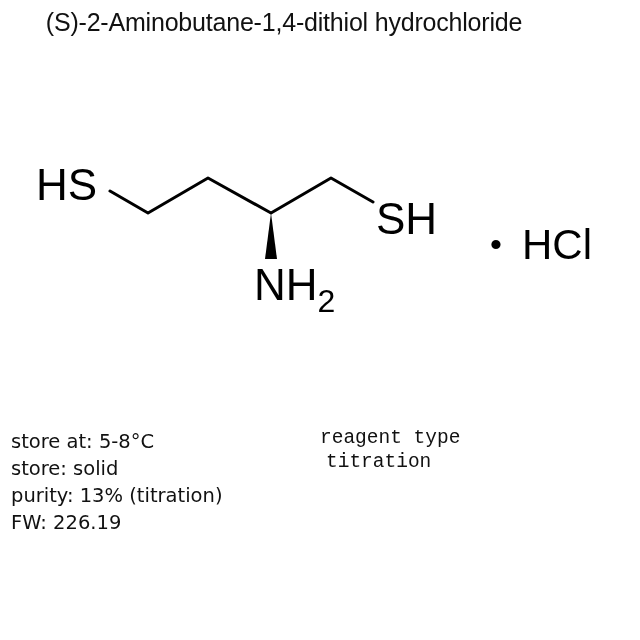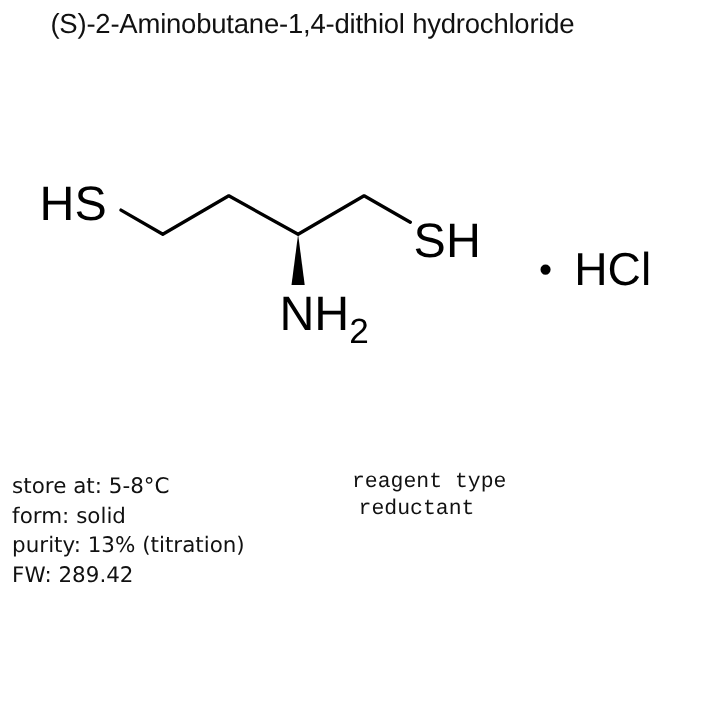--- a/index.html
+++ b/index.html
@@ -35,21 +35,21 @@
   <text class="atom" x="36" y="200" font-size="44">HS</text>
   <text class="atom" x="376" y="234" font-size="44">SH</text>
   <text class="atom" x="254" y="300" font-size="44"><tspan>NH</tspan><tspan font-size="32" dy="12">2</tspan></text>
 
   <text class="atom" x="490" y="256" font-size="34">•</text>
   <text class="atom" x="522" y="259" font-size="42">HCl</text>
 </svg>
 
 <div class="info">
   <div>store at: 5-8°C</div>
-  <div>form: solid</div>
+  <div>store: solid</div>
   <div>purity: 13% (titration)</div>
-  <div>FW: 289.42</div>
+  <div>FW: 226.19</div>
 </div>
 
 <div class="reagent">
   <div>reagent type</div>
-  <div class="val">reductant</div>
+  <div class="val">titration</div>
 </div>
 
 </body></html>

